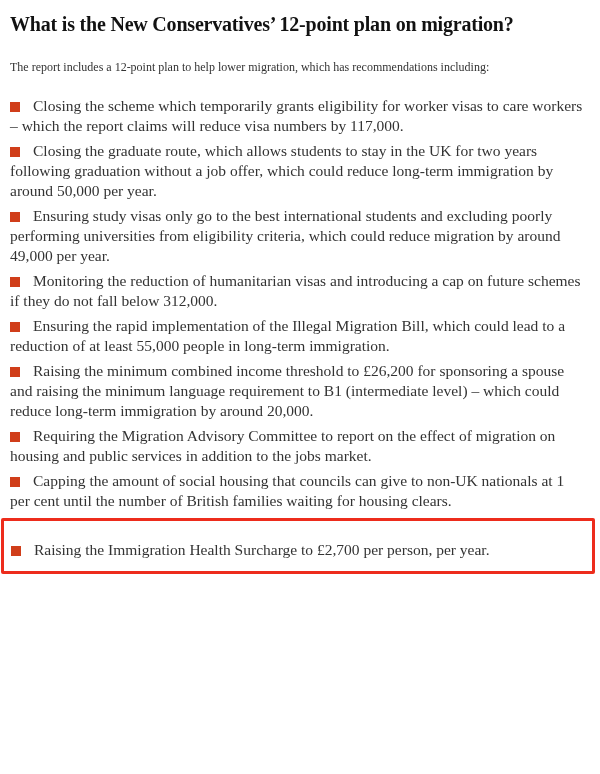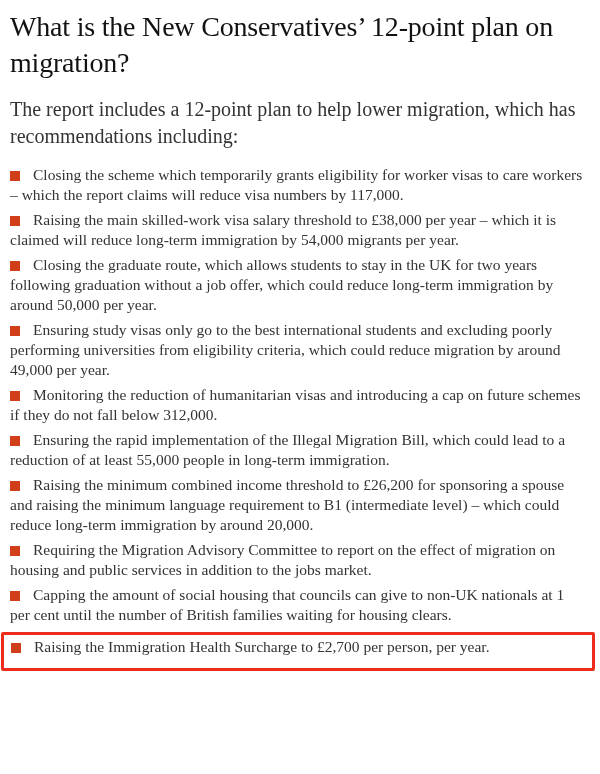--- a/index.html
+++ b/index.html
@@ -16,29 +16,29 @@
     background: var(--bg);
     overflow: hidden;
     font-family: "Liberation Serif", "DejaVu Serif", serif;
   }
   .article {
     width: 600px;
     height: 774px;
     padding: 9px 16px 0 10px;
   }
   h1.page-title {
-    font-size: 28px;
-    line-height: 36px;
-    font-weight: 400;
+    font-size: 20px;
+    line-height: 30px;
+    font-weight: 700;
     color: var(--heading-text);
     letter-spacing: -0.2px;
   }
   p.intro {
     margin-top: 15px;
-    font-size: 20px;
+    font-size: 12px;
     line-height: 27px;
     color: var(--body-text);
   }
   .bullet-list {
     margin-top: 15px;
   }
   .bullet-item {
     margin-top: 5px;
     font-size: 15.5px;
     line-height: 20px;
@@ -52,34 +52,33 @@
     margin-right: 13px;
     position: relative;
     top: 0.5px;
   }
   .bullet-item.highlighted {
     border: 3px solid var(--highlight);
     border-radius: 2px;
     margin-left: -9px;
     margin-right: -11px;
     margin-top: 7px;
-    padding: 2px 8px 11px 7px;
+    padding: 19px 8px 11px 7px;
   }
 </style>
 </head>
 <body>
 
 <main class="article">
   <h1 class="page-title">What is the New Conservatives’ 12-point plan on migration?</h1>
 
   <p class="intro">The report includes a 12-point plan to help lower migration, which has recommendations including:</p>
 
   <div class="bullet-list" id="bullet-list">
       <p class="bullet-item"><span class="bullet-square"></span><span class="bullet-text">Closing the scheme which temporarily grants eligibility for worker visas to care workers – which the report claims will reduce visa numbers by 117,000.</span></p>
-      <p class="bullet-item"><span class="bullet-square"></span><span class="bullet-text">Raising the main skilled-work visa salary threshold to £38,000 per year – which it is claimed will reduce long-term immigration by 54,000 migrants per year.</span></p>
       <p class="bullet-item"><span class="bullet-square"></span><span class="bullet-text">Closing the graduate route, which allows students to stay in the UK for two years following graduation without a job offer, which could reduce long-term immigration by around 50,000 per year.</span></p>
       <p class="bullet-item"><span class="bullet-square"></span><span class="bullet-text">Ensuring study visas only go to the best international students and excluding poorly performing universities from eligibility criteria, which could reduce migration by around 49,000 per year.</span></p>
       <p class="bullet-item"><span class="bullet-square"></span><span class="bullet-text">Monitoring the reduction of humanitarian visas and introducing a cap on future schemes if they do not fall below 312,000.</span></p>
       <p class="bullet-item"><span class="bullet-square"></span><span class="bullet-text">Ensuring the rapid implementation of the Illegal Migration Bill, which could lead to a reduction of at least 55,000 people in long-term immigration.</span></p>
       <p class="bullet-item"><span class="bullet-square"></span><span class="bullet-text">Raising the minimum combined income threshold to £26,200 for sponsoring a spouse and raising the minimum language requirement to B1 (intermediate level) – which could reduce long-term immigration by around 20,000.</span></p>
       <p class="bullet-item"><span class="bullet-square"></span><span class="bullet-text">Requiring the Migration Advisory Committee to report on the effect of migration on housing and public services in addition to the jobs market.</span></p>
       <p class="bullet-item"><span class="bullet-square"></span><span class="bullet-text">Capping the amount of social housing that councils can give to non-UK nationals at 1 per cent until the number of British families waiting for housing clears.</span></p>
       <p class="bullet-item highlighted"><span class="bullet-square"></span><span class="bullet-text">Raising the Immigration Health Surcharge to £2,700 per person, per year.</span></p>
     </div>
 </main>

